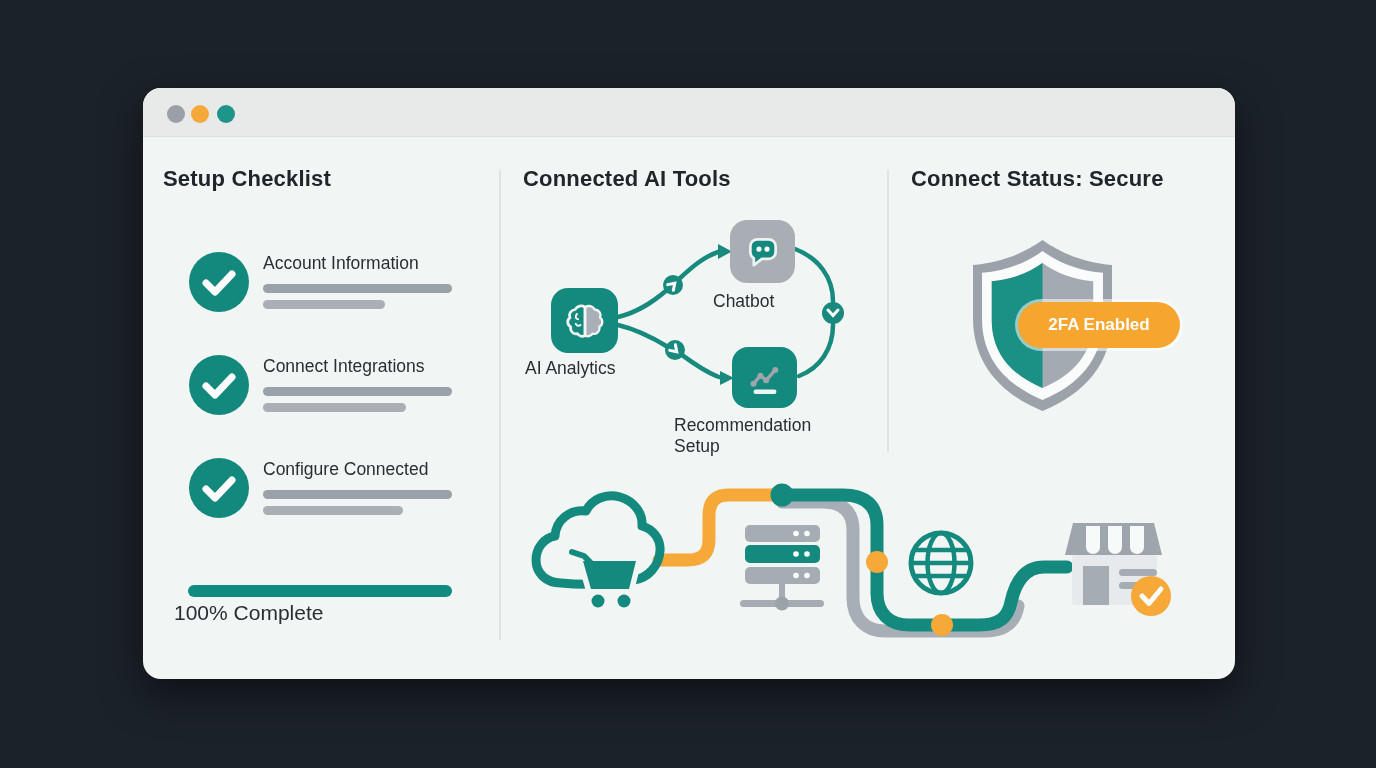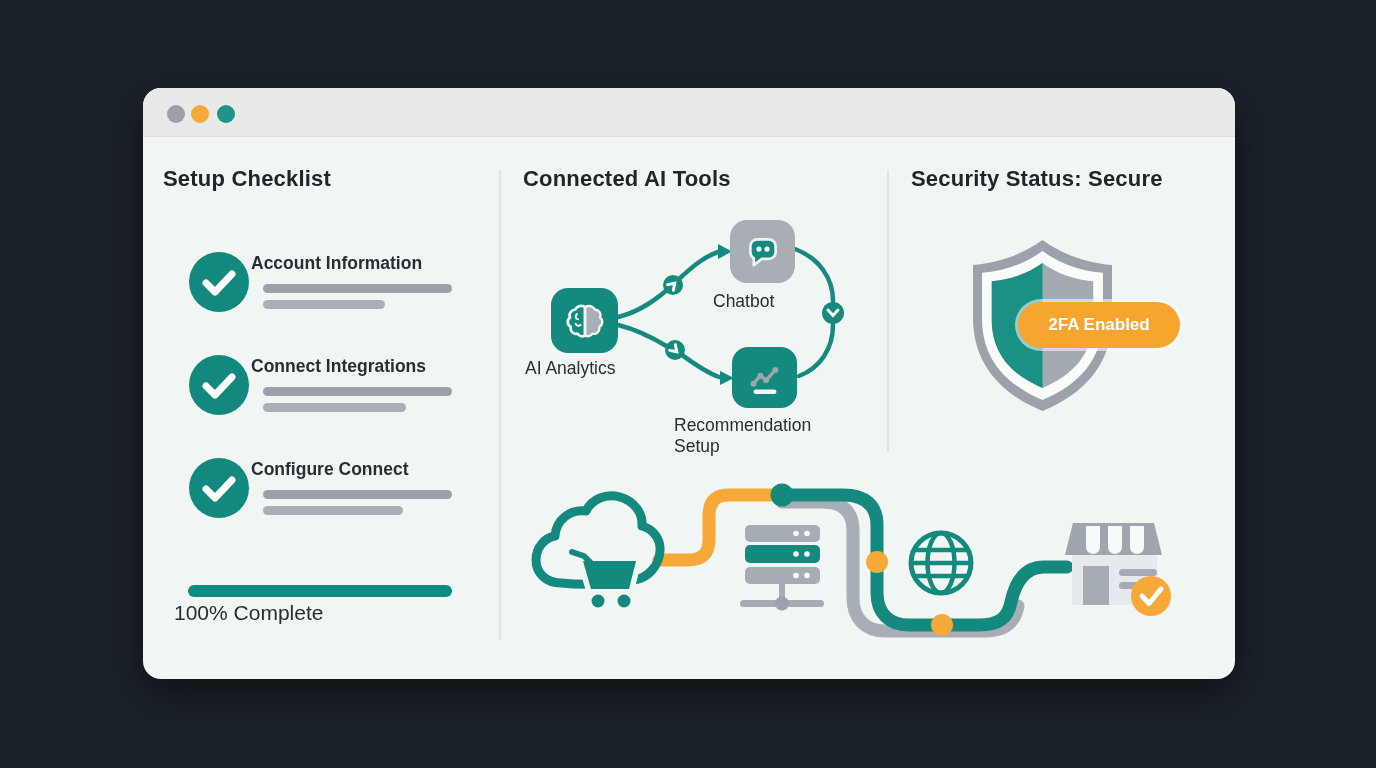--- a/index.html
+++ b/index.html
@@ -32,21 +32,21 @@
   .h-checklist { left:20px; }
   .h-aitools  { left:380px; }
   .h-security { left:768px; }
 
   .divider { position:absolute; width:2px; background:#DFE3E2; z-index:0; }
   .div1 { left:356px; top:82px; height:470px; }
   .div2 { left:744px; top:82px; height:282px; }
 
   
   .check-circle { position:absolute; left:46px; width:60px; height:60px; z-index:2; }
-  .item-label { position:absolute; left:108px; z-index:2; font-size:17.5px; color:#2A2E33;font-weight:bold; }
+  .item-label { position:absolute; left:120px; z-index:2; font-size:17.5px; color:#2A2E33; }
   .skel { position:absolute; left:120px; height:9px; border-radius:5px; z-index:2; }
   .skel.l1 { width:189px; background:#9AA1A8; }
   .skel.l2 { background:#A9AFB5; }
   .progress-track {
     position:absolute; left:45px; top:497px; width:264px; height:12px;
     border-radius:6px; background:#0F8B80; z-index:2;
   }
   .progress-label { position:absolute; left:31px; top:513px; font-size:21px; color:#2A2E33; z-index:2; }
 
   
@@ -173,21 +173,21 @@
     <div class="tdot gray"></div>
     <div class="tdot orange"></div>
     <div class="tdot teal"></div>
   </div>
 
   <div class="divider div1"></div>
   <div class="divider div2"></div>
 
   <div class="heading h-checklist">Setup Checklist</div>
   <div class="heading h-aitools">Connected AI Tools</div>
-  <div class="heading h-security">Security Status: Secure</div>
+  <div class="heading h-security">Connect Status: Secure</div>
 
   <div class="check-circle" style="top:164px">
     <svg viewBox="0 0 60 60">
         <circle cx="30" cy="30" r="30" fill="#13897D"></circle>
         <polyline points="17,31 26,40 43,22" fill="none" stroke="#FFFFFF" stroke-width="7" stroke-linecap="round" stroke-linejoin="round"></polyline>
       </svg>
   </div>
   <div class="item-label" style="top:165px">Account Information</div>
   <div class="skel l1" style="top:196px"></div>
   <div class="skel l2" style="top:212px;width:122px"></div>
@@ -201,21 +201,21 @@
   <div class="item-label" style="top:268px">Connect Integrations</div>
   <div class="skel l1" style="top:299px"></div>
   <div class="skel l2" style="top:315px;width:143px"></div>
 
   <div class="check-circle" style="top:370px">
     <svg viewBox="0 0 60 60">
         <circle cx="30" cy="30" r="30" fill="#13897D"></circle>
         <polyline points="17,31 26,40 43,22" fill="none" stroke="#FFFFFF" stroke-width="7" stroke-linecap="round" stroke-linejoin="round"></polyline>
       </svg>
   </div>
-  <div class="item-label" style="top:371px">Configure Connect</div>
+  <div class="item-label" style="top:371px">Configure Connected</div>
   <div class="skel l1" style="top:402px"></div>
   <div class="skel l2" style="top:418px;width:140px"></div>
 
   <div class="progress-track"></div>
   <div class="progress-label">100% Complete</div>
 
   <div class="node node-teal node-ai">
     <svg width="46" height="46" viewBox="0 0 40 40">
       <path d="M20,8 C23,6 27,7 28.5,10 C32.5,10.5 34.5,14 33,17 C36,19 35.5,23.5 32.5,25 C33,29 30,32 26.5,31 C25,33.5 22,34 20,32.5 Z" fill="#A9AFB6" stroke="#F2F5F4" stroke-width="2" stroke-linejoin="round"></path>
       <path d="M20,8 C17,6 13,7 11.5,10 C7.5,10.5 5.5,14 7,17 C4,19 4.5,23.5 7.5,25 C7,29 10,32 13.5,31 C15,33.5 18,34 20,32.5 Z" fill="none" stroke="#F2F5F4" stroke-width="2.4" stroke-linejoin="round"></path>

